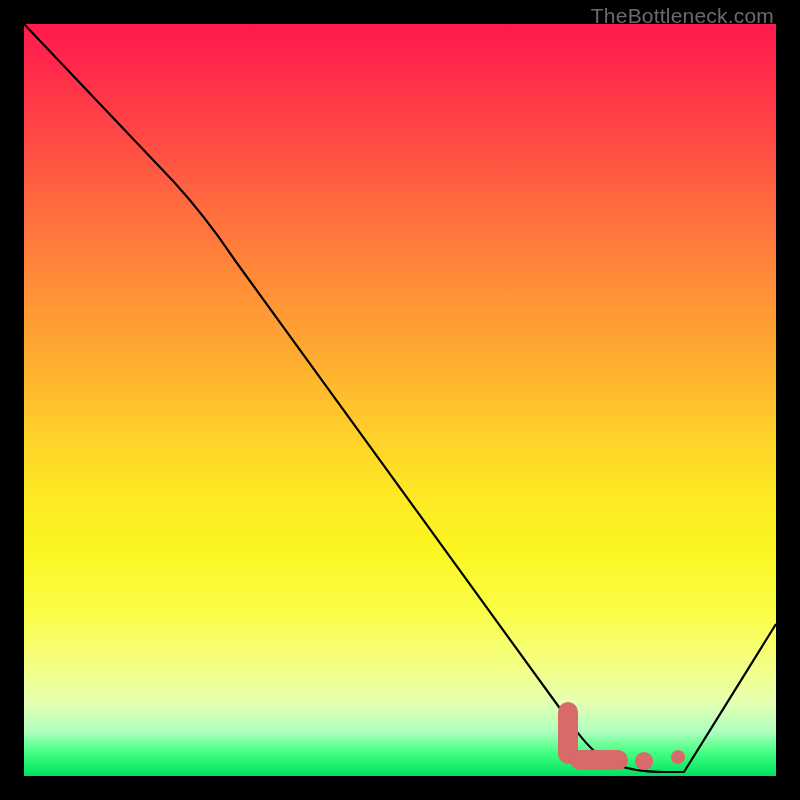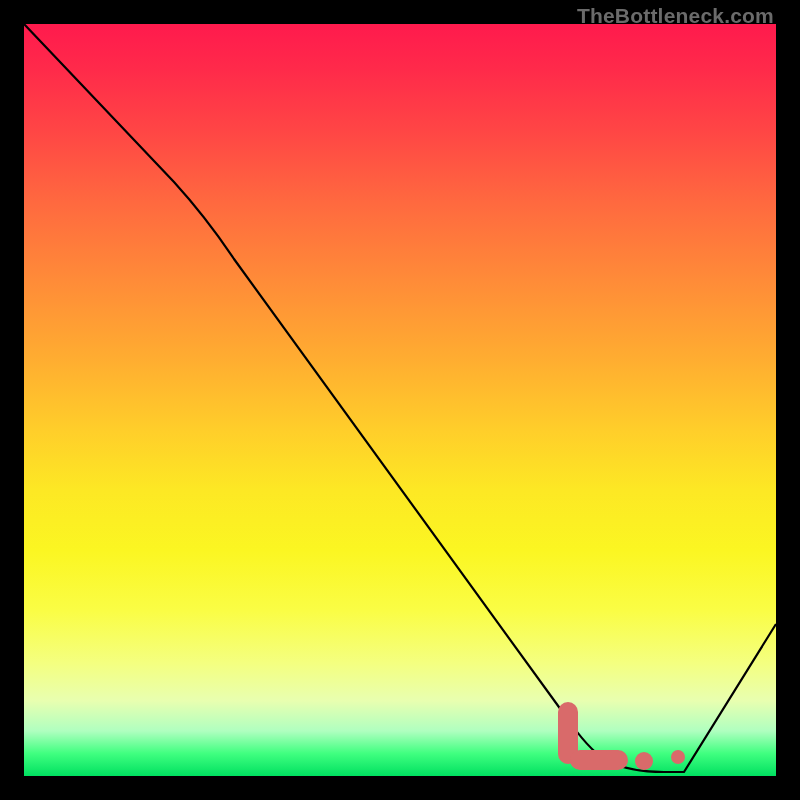--- a/index.html
+++ b/index.html
@@ -30,21 +30,21 @@
       #00e060 100%
     );
   }
 
   .watermark {
     position: absolute;
     top: 4px;
     right: 26px;
     color: #6b6b6b;
     font-size: 21px;
-    font-weight: 700;
+    font-weight: 400;
     letter-spacing: 0.2px;
   }
 
   svg.overlay {
     position: absolute;
     left: 24px;
     top: 24px;
     width: 752px;
     height: 752px;
     overflow: visible;

